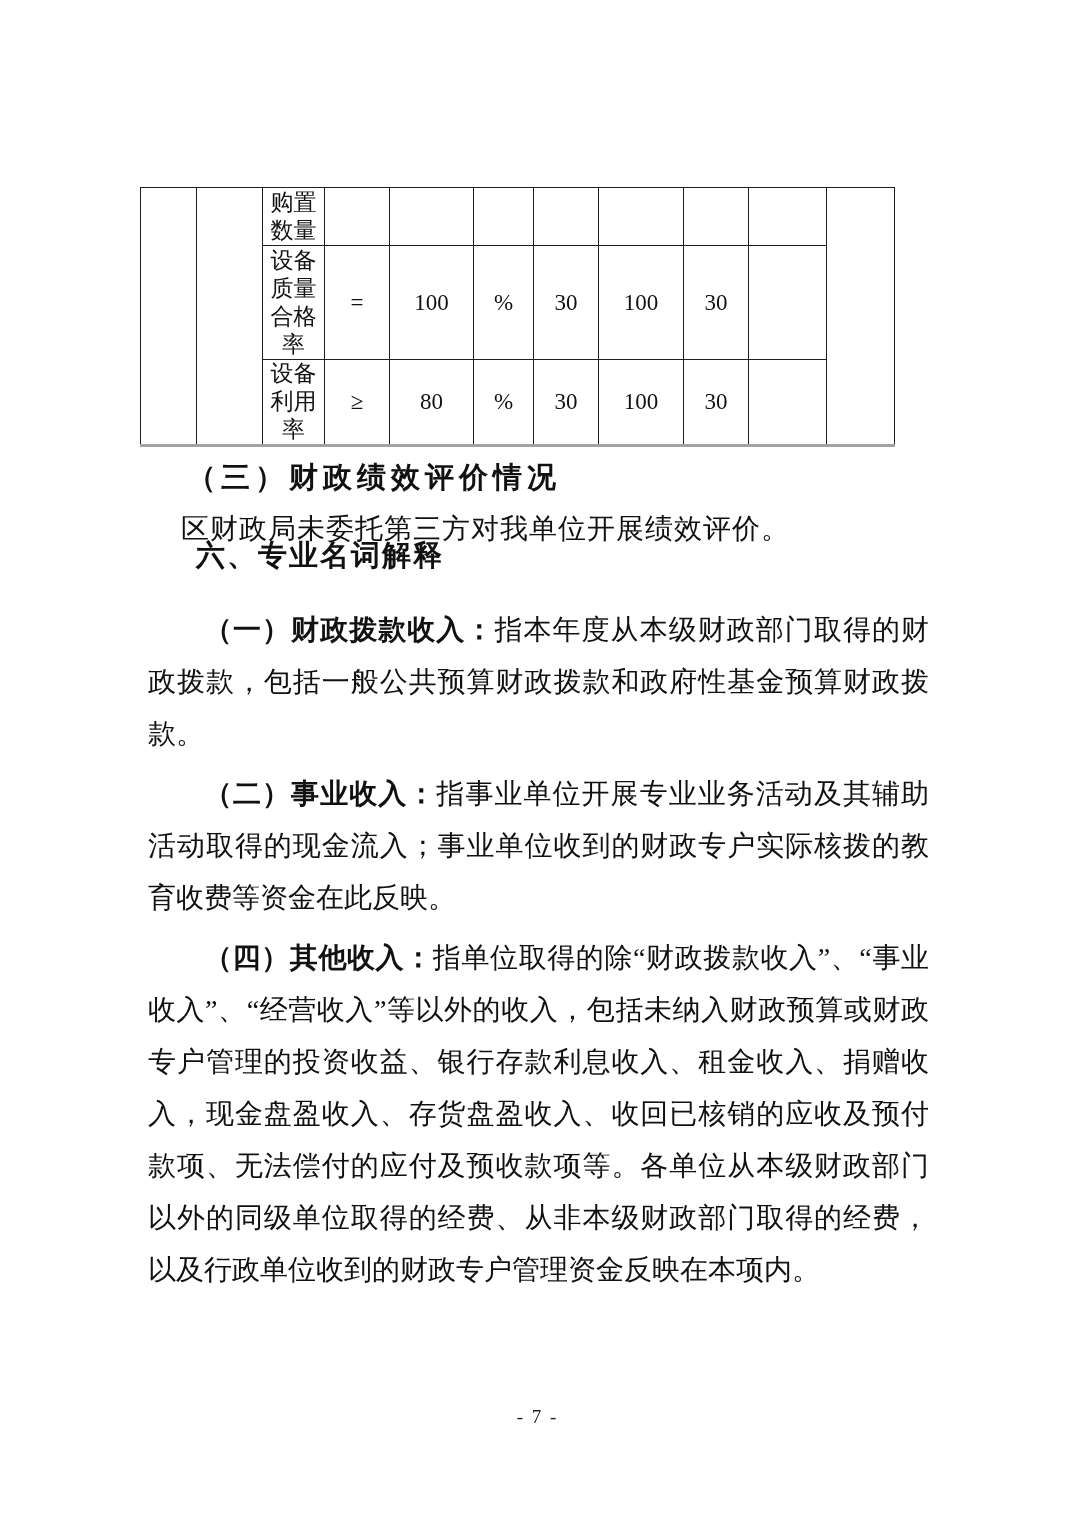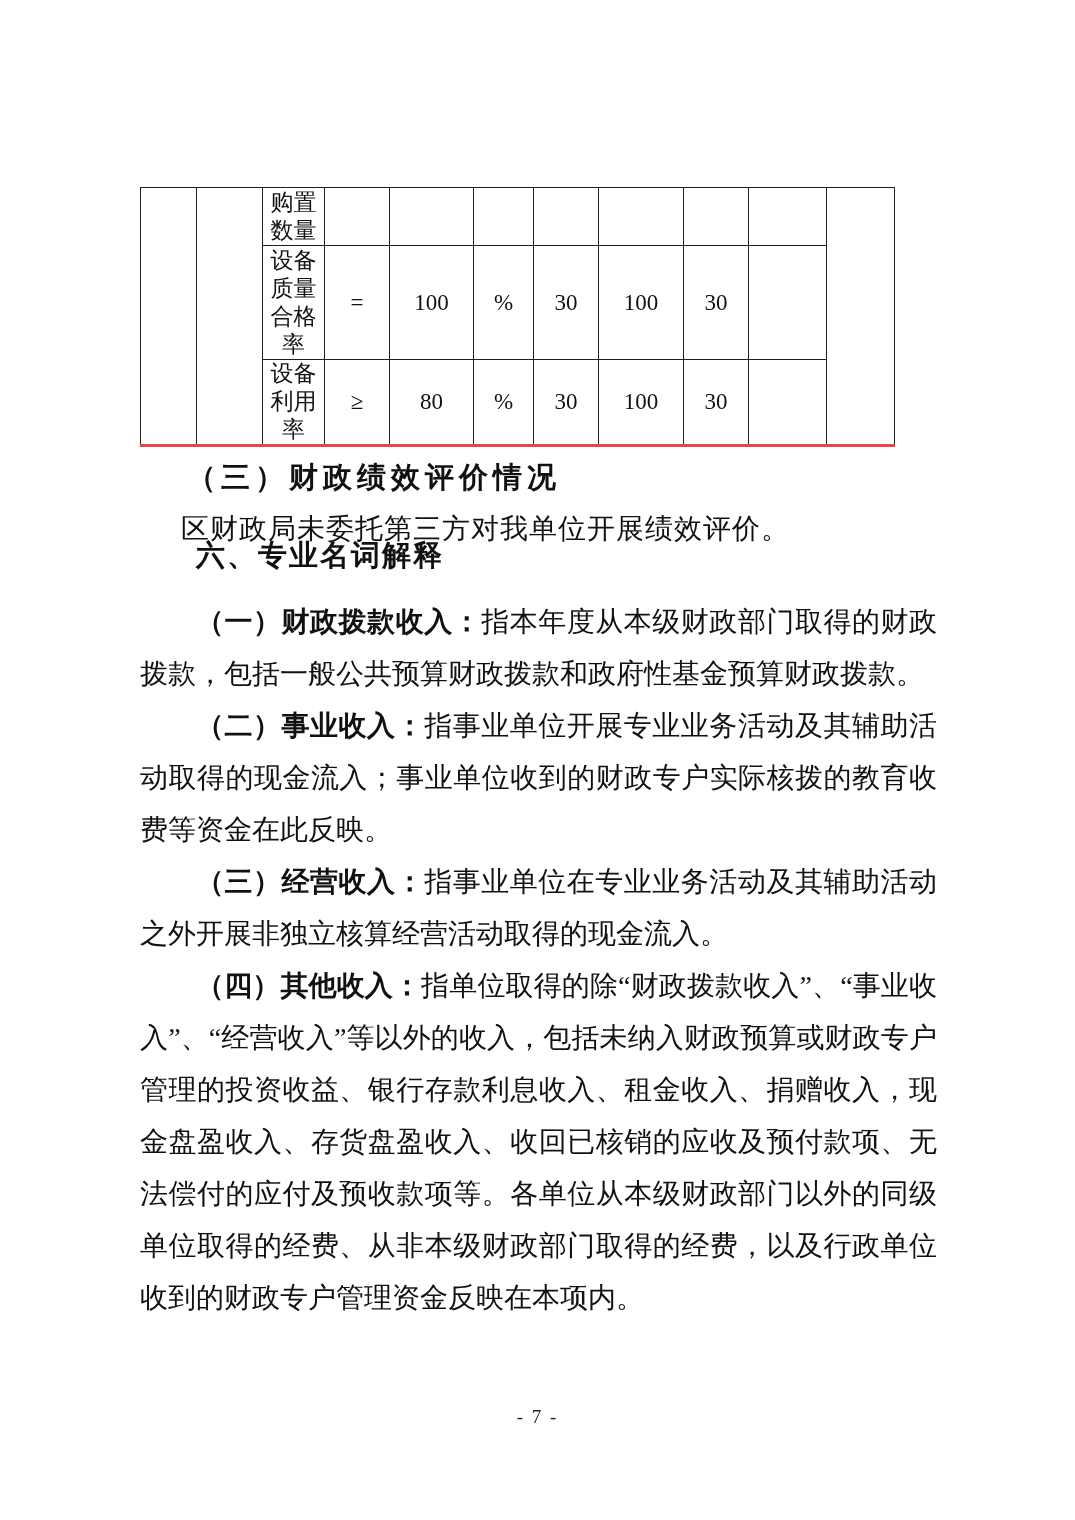--- a/index.html
+++ b/index.html
@@ -19,21 +19,21 @@
     border-collapse:collapse;table-layout:fixed;
     width:754px;
   }
   table.perf-table td{
     border:1.6px solid #1f1f1f;
     padding:0;
     text-align:center;vertical-align:middle;
     font-size:23px;line-height:28px;
     overflow:hidden;
   }
-  table.perf-table{border-bottom:3px solid #ef4444;}
+  table.perf-table{border-bottom:3px solid #a3a3a3;}
   td.cell-label{
     font-size:22px;
     white-space:pre-line;
     font-family:"Liberation Serif","DejaVu Serif",serif;
   }
   td.cell-carry{border-top:none;}
   tr.r1 td{height:57px;}
   tr.r2 td{height:113px;}
   tr.r3 td{height:84px;}
 
@@ -51,21 +51,21 @@
   .h-main{
     position:absolute;left:196px;top:536px;
     font-size:29px;font-weight:bold;letter-spacing:2px;
     font-family:"Liberation Sans","DejaVu Sans",sans-serif;
     white-space:nowrap;
   }
   .terms{
     position:absolute;left:140px;top:596px;width:797px;
   }
   .terms p{
-    margin:0;
+    margin:8px;
     font-size:28px;line-height:52px;
     text-align:justify;
     text-indent:56px;
   }
   .term-label{font-weight:bold;}
 
   .pageno{
     position:absolute;left:0;top:1406px;width:100%;
     text-align:center;
     font-size:19px;letter-spacing:2px;color:#222;
@@ -140,22 +140,19 @@
   <div class="h-main">六、专业名词解释</div>
 
   <div class="terms">
     <p>
       <span class="term-label">（一）财政拨款收入：</span><span>指本年度从本级财政部门取得的财政拨款，包括一般公共预算财政拨款和政府性基金预算财政拨款。</span>
     </p>
     <p>
       <span class="term-label">（二）事业收入：</span><span>指事业单位开展专业业务活动及其辅助活动取得的现金流入；事业单位收到的财政专户实际核拨的教育收费等资金在此反映。</span>
     </p>
     <p>
-      <span class="term-label">（三）经营收入：</span><span>指事业单位在专业业务活动及其辅助活动之外开展非独立核算经营活动取得的现金流入。</span>
-    </p>
-    <p>
       <span class="term-label">（四）其他收入：</span><span>指单位取得的除“财政拨款收入”、“事业收入”、“经营收入”等以外的收入，包括未纳入财政预算或财政专户管理的投资收益、银行存款利息收入、租金收入、捐赠收入，现金盘盈收入、存货盘盈收入、收回已核销的应收及预付款项、无法偿付的应付及预收款项等。各单位从本级财政部门以外的同级单位取得的经费、从非本级财政部门取得的经费，以及行政单位收到的财政专户管理资金反映在本项内。</span>
     </p>
   </div>
 
   <div class="pageno">- 7 -</div>
 
 </div>
 
 </body></html>

